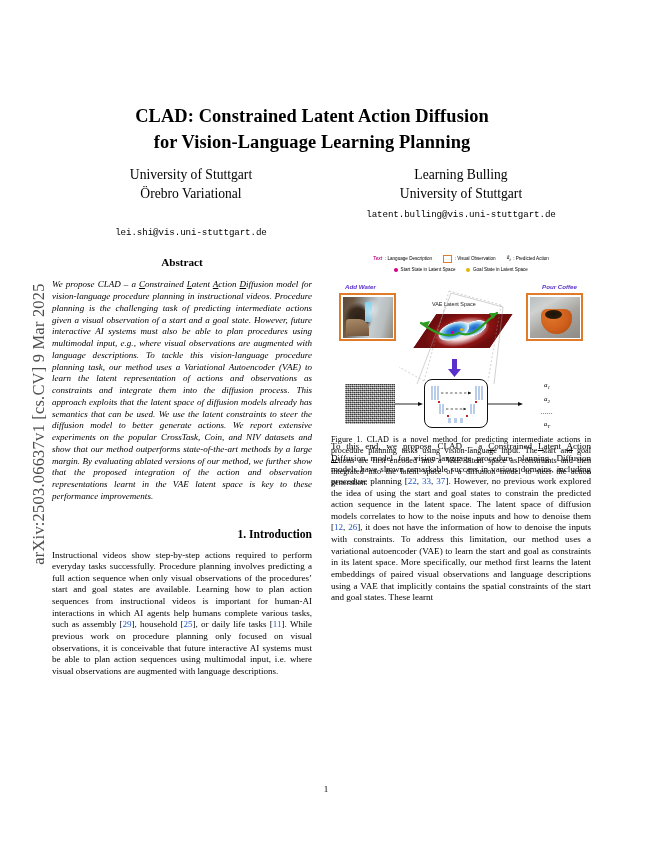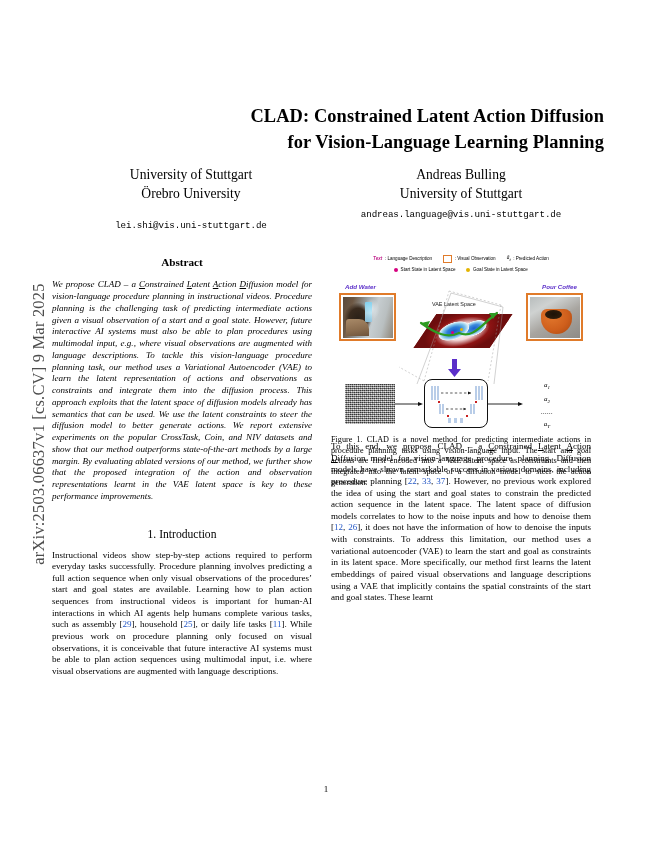--- a/index.html
+++ b/index.html
@@ -28,24 +28,24 @@
     font-family: "Liberation Serif", serif;
     font-size: 16.5px;
     letter-spacing: 0.2px;
     color: #4d4d4d;
     white-space: nowrap;
   }
 
   
   .title-block {
     position: absolute;
-    left: 64px;
+    left: 42px;
     top: 103px;
     width: 540px;
-    text-align: right;
+    text-align: center;
   }
   .paper-title {
     font-size: 18.4px;
     font-weight: bold;
     line-height: 1.43;
     letter-spacing: 0.1px;
   }
 
   .authors {
     position: absolute;
@@ -60,21 +60,21 @@
     line-height: 1.42;
   }
   .author-name { font-size: 13.6px; }
   .author-affil { font-size: 13.6px; }
   .author-email {
     font-family: "Liberation Mono", monospace;
     font-size: 9.2px;
     margin-top: 4px;
     letter-spacing: -0.1px;
   }
-  .author-col.left .author-email { margin-top: 15px; }
+  .author-col.left .author-email { margin-top: 22px; }
 
   
   .col {
     position: absolute;
     top: 255px;
     width: 260px;
     font-size: 9.05px;
     line-height: 1.285;
     text-align: justify;
   }
@@ -90,24 +90,24 @@
   .abstract-body {
     font-style: italic;
     font-size: 9.05px;
     line-height: 1.30;
     text-align: justify;
     margin: 0;
   }
   .abstract-body .uline { text-decoration: underline; }
 
   .section-head {
-    font-weight: normal;
+    font-weight: bold;
     font-size: 11.6px;
     margin: 25px 0 7px 0;
-    text-align: center;
+    text-align: right;
   }
   p.body-par {
     margin: 0;
     text-indent: 0;
   }
   p.body-par + p.body-par { text-indent: 9px; }
   .cite { color: #2457c5; }
 
   
   .figure-wrap {
@@ -317,27 +317,27 @@
   <div class="title-block">
     <div class="paper-title">
       <span>CLAD: Constrained Latent Action Diffusion</span><br>
       <span>for Vision-Language Learning Planning</span>
     </div>
   </div>
 
   <div class="authors">
     <div class="author-col left">
       <div class="author-affil">University of Stuttgart</div>
-      <div class="author-affil">Örebro University</div>
+      <div class="author-affil">Örebro Variational</div>
       <div class="author-email">lei.shi@vis.uni-stuttgart.de</div>
     </div>
     <div class="author-col right">
-      <div class="author-name">Andreas Bulling</div>
+      <div class="author-name">Learning Bulling</div>
       <div class="author-affil">University of Stuttgart</div>
-      <div class="author-email">andreas.language@vis.uni-stuttgart.de</div>
+      <div class="author-email">latent.bulling@vis.uni-stuttgart.de</div>
     </div>
   </div>
 
   <div class="col col-left">
     <div class="abstract-head">Abstract</div>
     <p class="abstract-body">
       <span>We propose CLAD – a <span class="uline">C</span>onstrained <span class="uline">L</span>atent <span class="uline">A</span>ction <span class="uline">D</span>iffusion model for vision-language procedure planning in instructional videos. Procedure planning is the challenging task of predicting intermediate actions given a visual observation of a start and a goal state. However, future interactive AI systems must also be able to plan procedures using multimodal input, e.g., where visual observations are augmented with language descriptions. To tackle this vision-language procedure planning task, our method uses a Variational Autoencoder (VAE) to learn the latent representation of actions and observations as constraints and integrate them into the diffusion process. This approach exploits that the latent space of diffusion models already has semantics that can be used. We use the latent constraints to steer the diffusion model to better generate actions. We report extensive experiments on the popular CrossTask, Coin, and NIV datasets and show that our method outperforms state-of-the-art methods by a large margin. By evaluating ablated versions of our method, we further show that the proposed integration of the action and observation representations learnt in the VAE latent space is key to these performance improvements.</span>
     </p>
 
     <div class="section-head">1. Introduction</div>

